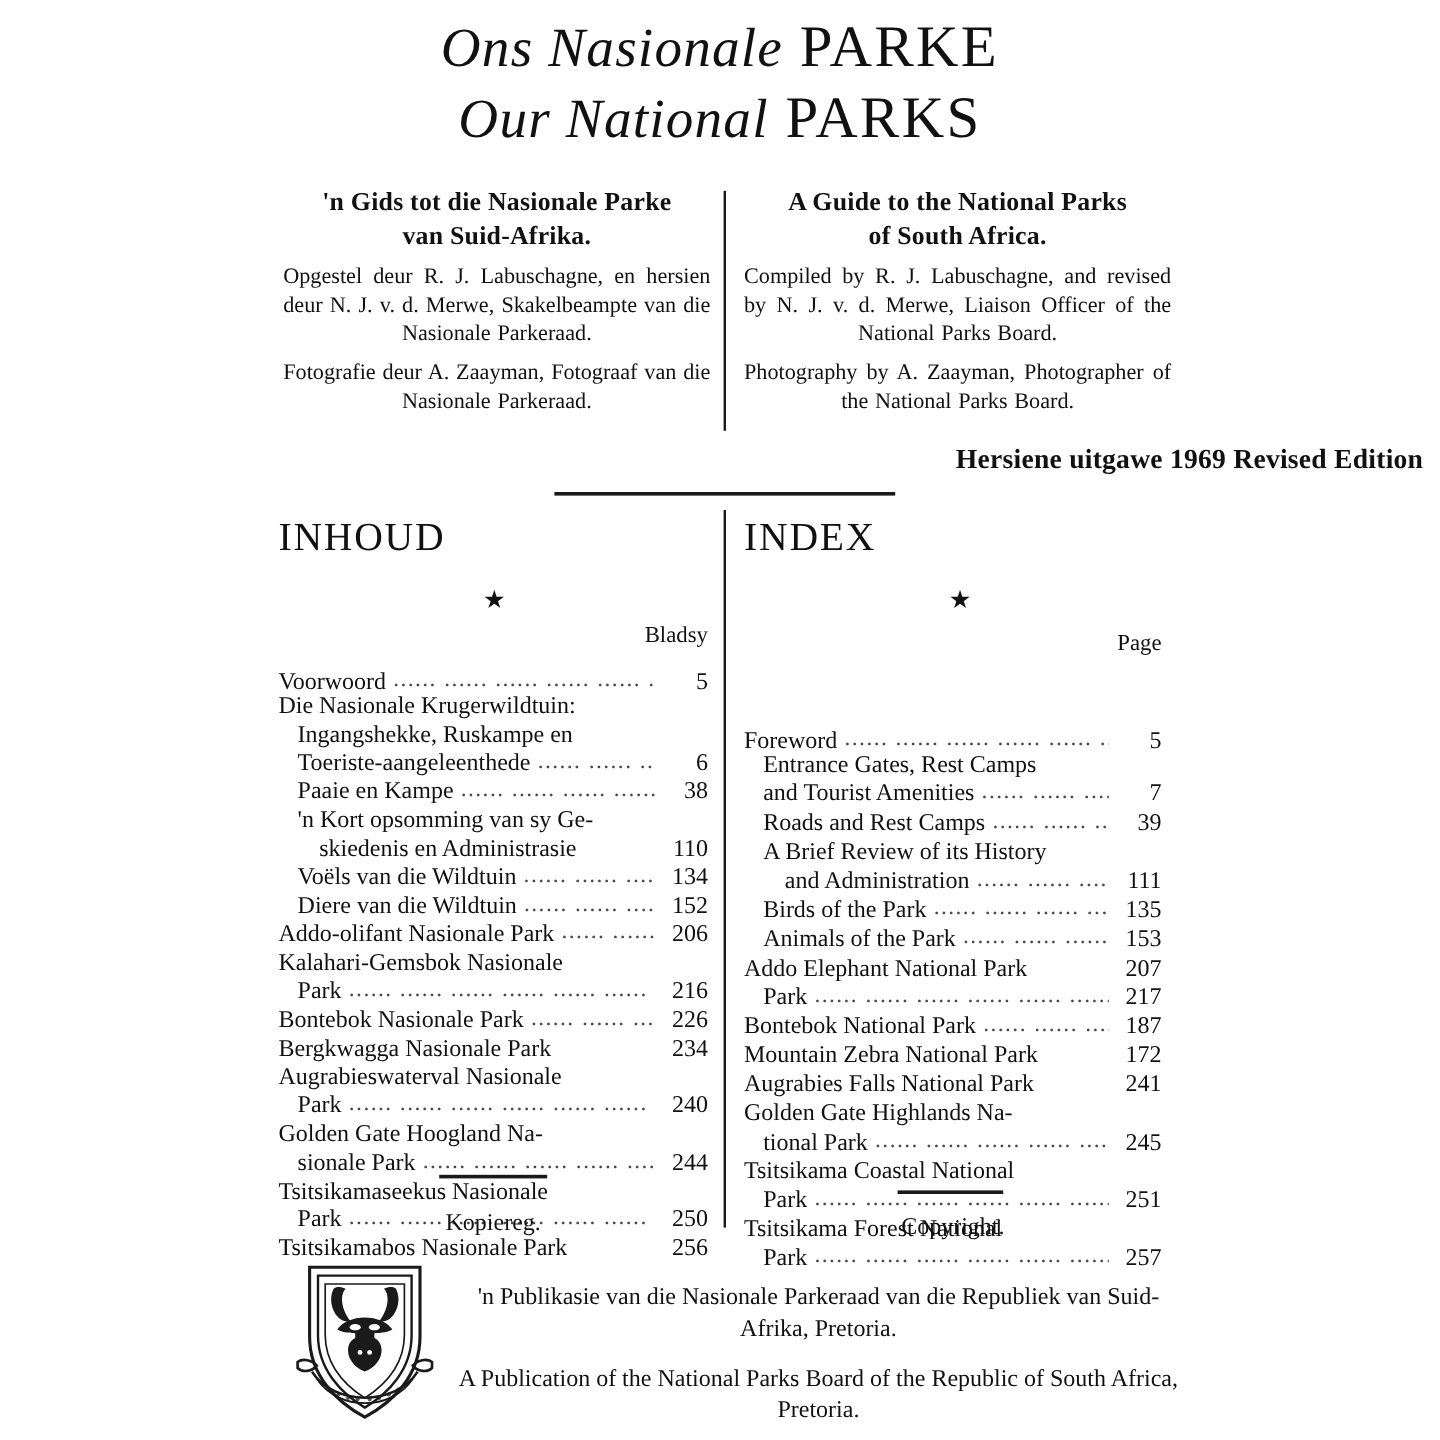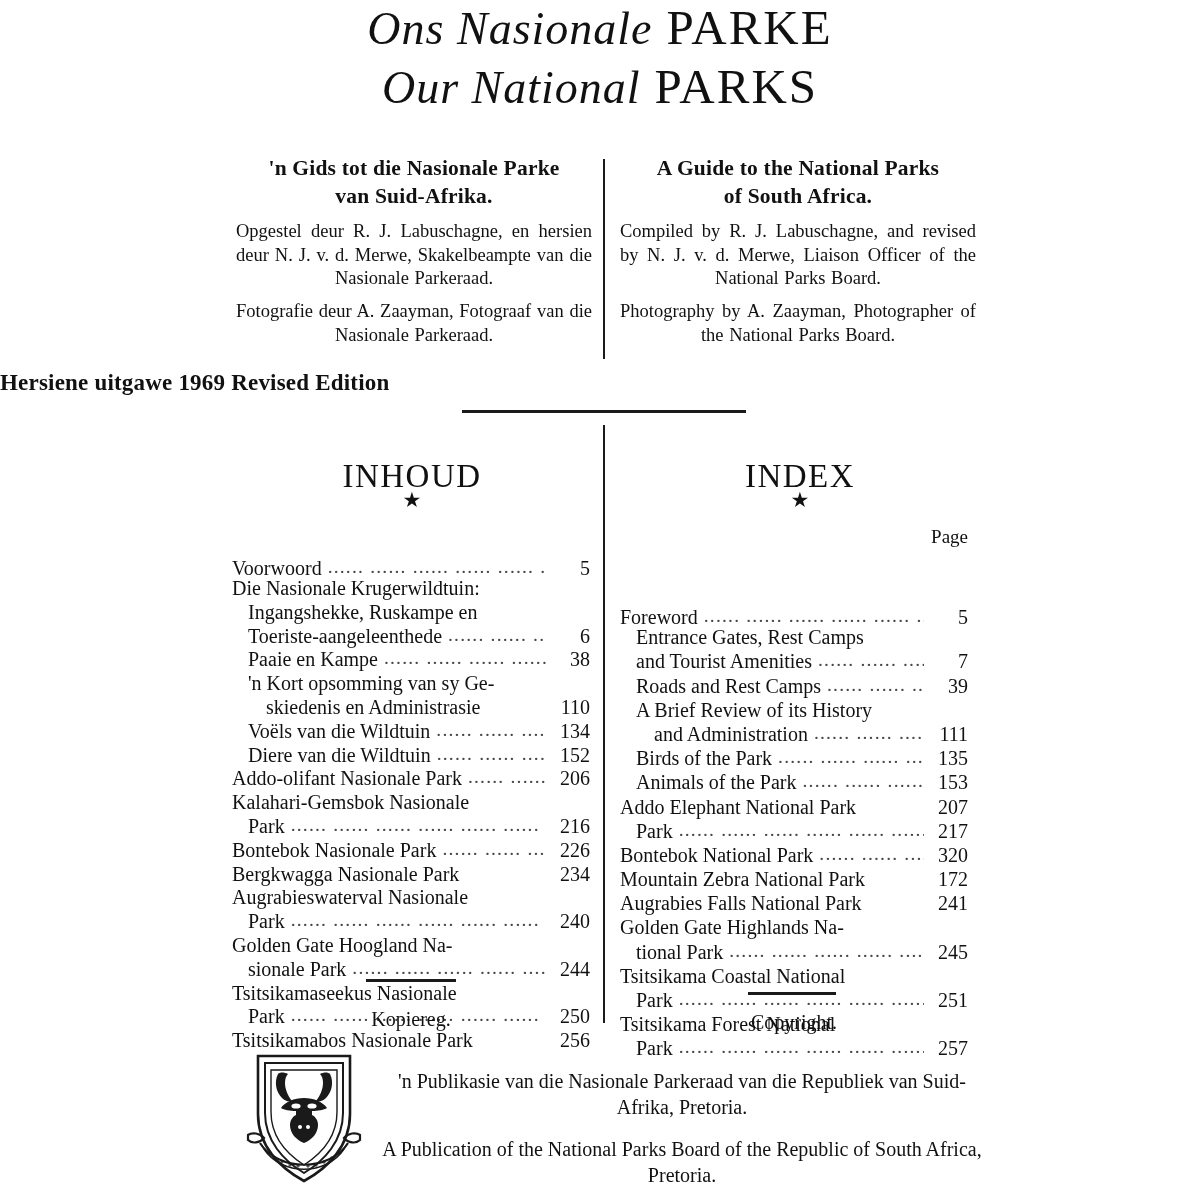--- a/index.html
+++ b/index.html
@@ -8,21 +8,21 @@
     background:#ffffff;
     font-family:"Liberation Serif", serif;
     color:#111111;
     position:relative;
     overflow:hidden;
     -webkit-font-smoothing:antialiased;
   }
   .page{position:absolute;inset:0;}
 
   
-  .title-block{position:absolute;left:0;right:0;top:3px;text-align:center;}
+  .title-block{position:absolute;left:0;right:0;top:14px;text-align:center;}
   .title-line{white-space:nowrap;line-height:1.0;margin-bottom:10px;}
   .t-script{
     font-family:"Liberation Serif", serif;
     font-style:italic;font-size:46px;letter-spacing:1px;
   }
   .t-caps{
     font-family:"Liberation Serif", serif;
     font-size:49px;letter-spacing:2px;margin-left:14px;
   }
 
@@ -44,36 +44,36 @@
   .hdr-p{
     font-size:18.5px;line-height:1.27;text-align:justify;
     text-align-last:center;margin:0 0 10px 0;
     word-spacing:1px;
   }
   .hdr-p:last-child{margin-bottom:0;}
   .hdr-p.tight{margin-bottom:0;}
 
   
   .edition{
-    position:absolute;top:370px;left:0;right:14px;text-align:left;
+    position:absolute;top:370px;left:0;right:14px;text-align:right;
     font-weight:bold;font-size:23px;letter-spacing:0.2px;
   }
   .rule-center{
     position:absolute;top:410px;left:462px;width:284px;height:3px;
     background:#1a1a1a;
   }
 
   
   .toc-rule{
     position:absolute;left:603px;top:425px;width:2px;height:598px;
     background:#1a1a1a;
   }
   .toc-head{
     position:absolute;top:430px;font-size:33px;letter-spacing:1.5px;
-    width:360px;text-align:center;margin-top:28px;
+    width:360px;text-align:left;
   }
   .toc-head.left{left:232px;}
   .toc-head.right{left:620px;}
   .star{
     position:absolute;top:490px;font-size:21px;line-height:1;
     width:360px;text-align:center;
   }
   .star.left{left:232px;}
   .star.right{left:620px;}
 
@@ -169,20 +169,21 @@
   <div class="rule-center"></div>
 
   <div class="toc-rule"></div>
 
   <div class="toc-head left">INHOUD</div>
   <div class="toc-head right">INDEX</div>
 
   <div class="star left">★</div>
   <div class="star right">★</div>
 
+  <div class="colhdr left">Bladsy</div>
   <div class="colhdr right">Page</div>
 
   <div class="toc left" id="toc-af">
       <div class="row gap">
         <span class="lbl">Voorwoord</span>
         <span class="dots"></span>
         <span class="pg">5</span>
       </div>
       <div class="row">
         <span class="lbl">Die Nasionale Krugerwildtuin:</span>
@@ -332,21 +333,21 @@
         <span class="pg">207</span>
       </div>
       <div class="row">
         <span class="lbl i1">Park</span>
         <span class="dots"></span>
         <span class="pg">217</span>
       </div>
       <div class="row">
         <span class="lbl">Bontebok National Park</span>
         <span class="dots"></span>
-        <span class="pg">320</span>
+        <span class="pg">187</span>
       </div>
       <div class="row">
         <span class="lbl">Mountain  Zebra  National  Park</span>
         <span class="dots none"></span>
         <span class="pg">172</span>
       </div>
       <div class="row">
         <span class="lbl">Augrabies  Falls  National  Park</span>
         <span class="dots none"></span>
         <span class="pg">241</span>

